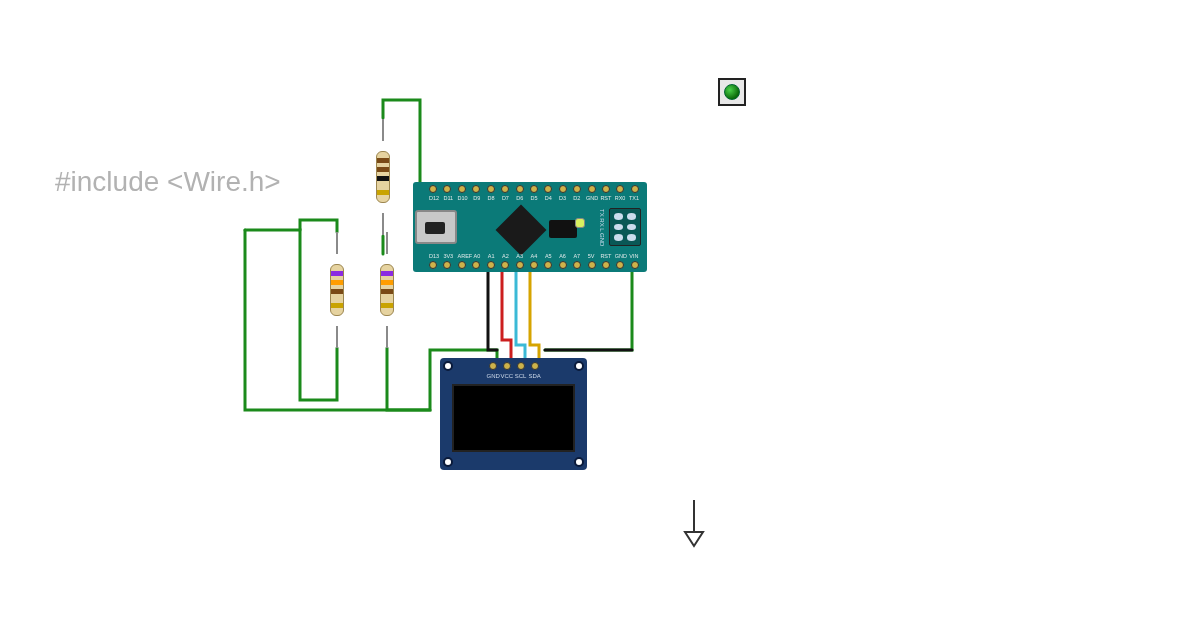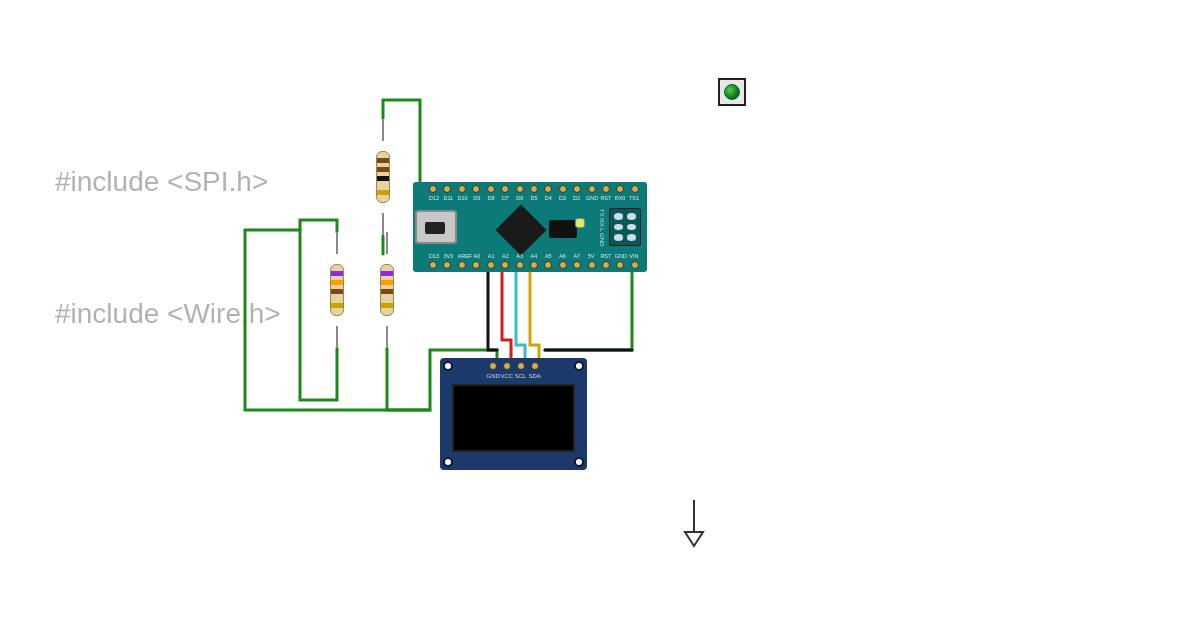--- a/index.html
+++ b/index.html
@@ -242,21 +242,20 @@
   
   .down-arrow {
     position: absolute;
     left: 680px; top: 500px;
   }
 </style>
 </head>
 <body>
 
 <div class="code">
-  <span class="code-line">#include &lt;SPI.h&gt;</span>
   <span class="code-line">#include &lt;Wire.h&gt;</span>
   <span class="code-line"></span>
   
   
   <span class="code-line"></span>
   
   
   
 </div>
 

